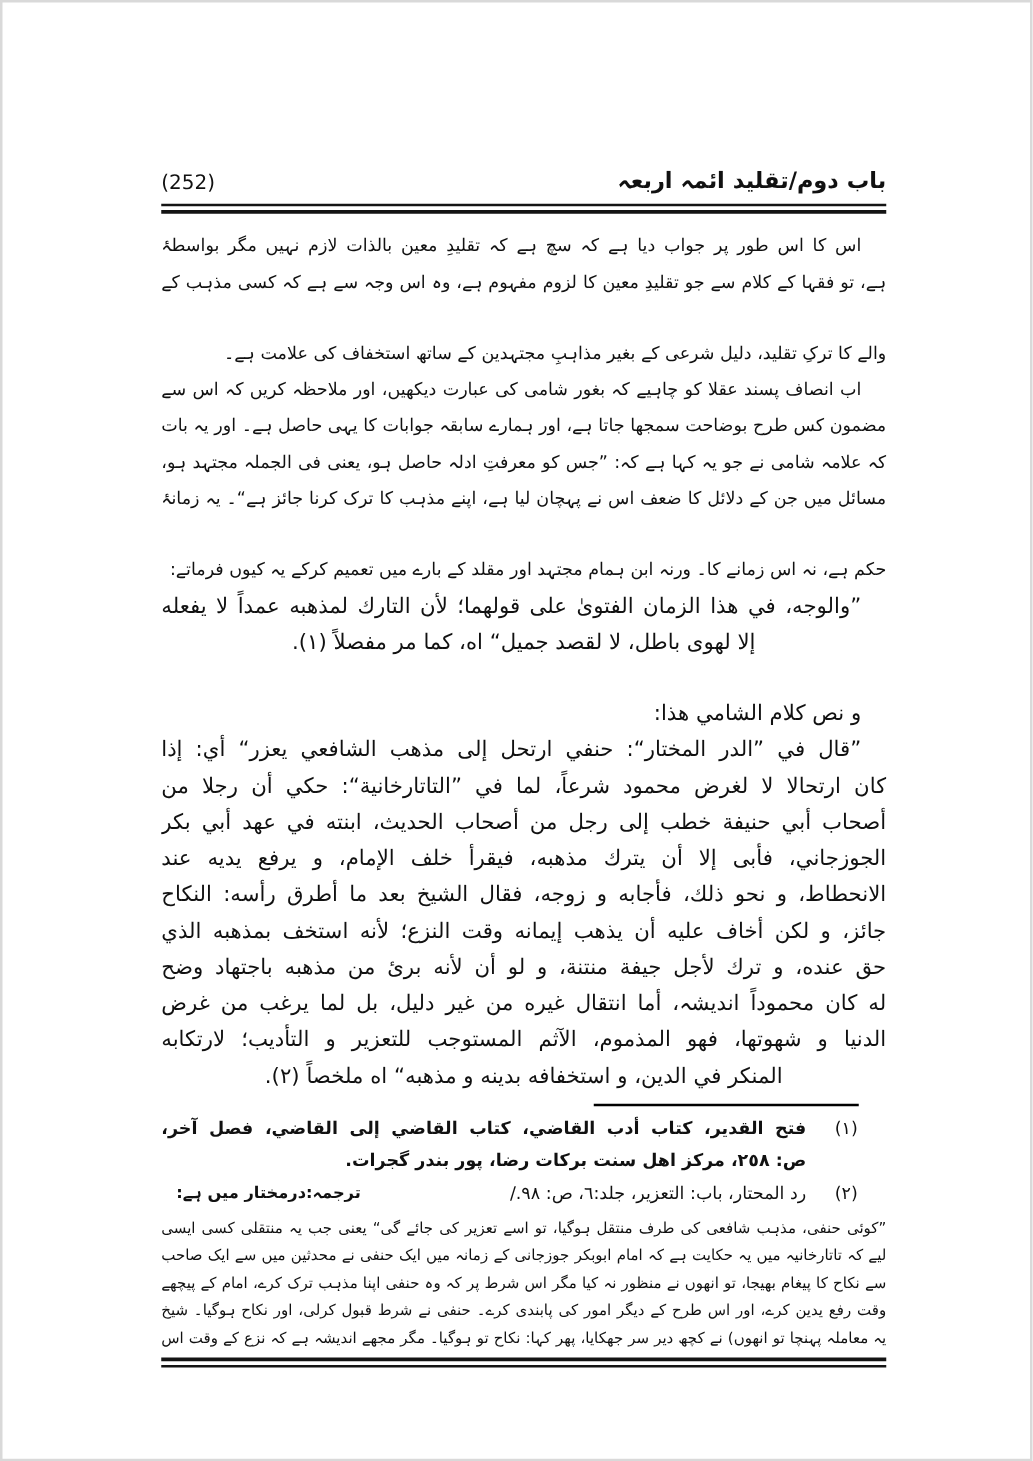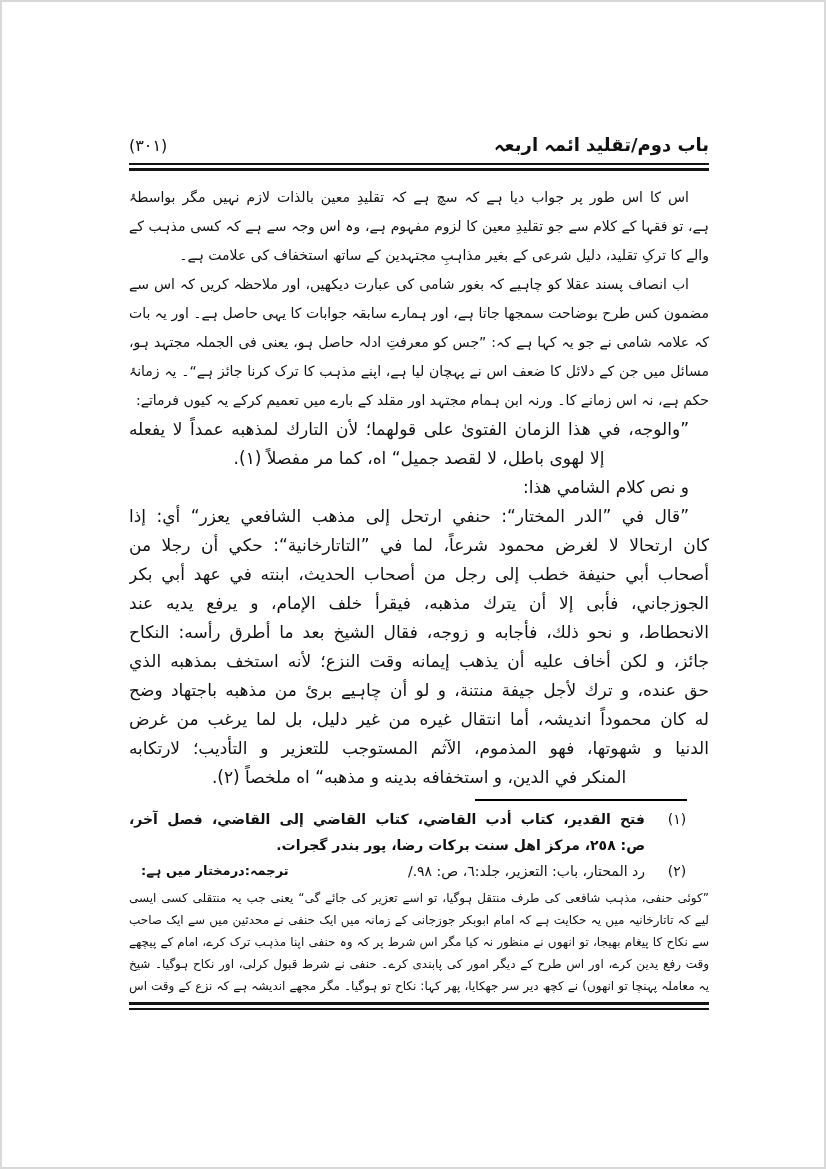--- a/index.html
+++ b/index.html
@@ -34,21 +34,21 @@
   .para{margin:0;}
   .line{
     text-align:justify;text-align-last:justify;
     height:29px;line-height:29px;overflow:hidden;
     white-space:nowrap;
   }
   .para .line{white-space:normal;}
   .para .line:first-child{padding-right:20px;}
   .urdu .line{font-size:14px;}
   .arabic .line{font-size:17px;}
-  .line.last-right{text-align-last:right;}
+  .line.last-right{text-align-last:right;margin-top:28px;}
   .line.last-center{text-align-last:center;}
   .fn-sep{
     width:212px;border-top:2px solid #000;
     margin:7px 22px 5px auto;
   }
   .footnotes{font-size:14px;}
   .fn-row{display:flex;align-items:flex-start;}
   .fn-marker{flex:0 0 64px;text-align:center;line-height:26px;font-size:14px;}
   .fn-body{flex:1 1 auto;min-width:0;}
   .fn-line{
@@ -66,21 +66,21 @@
   }
 </style>
 </head>
 <body>
 
 <div class="page">
   <div class="content">
 
     <div class="header">
       <div class="header-title">باب دوم/تقلید ائمہ اربعہ</div>
-      <div class="page-number">(۳۰۱)</div>
+      <div class="page-number">(252)</div>
     </div>
 
     <div class="rule rule-top"></div>
 
     <div class="body" id="body-text">
         <div class="para urdu">
           <div class="line">اس کا اس طور پر جواب دیا ہے کہ سچ ہے کہ تقلیدِ معین بالذات لازم نہیں مگر بواسطۂ عوارض لازم ہوجاتی</div>
           <div class="line">ہے، تو فقہا کے کلام سے جو تقلیدِ معین کا لزوم مفہوم ہے، وہ اس وجہ سے ہے کہ کسی مذہب کے التزام کرنے</div>
           <div class="line last-right">والے کا ترکِ تقلید، دلیل شرعی کے بغیر مذاہبِ مجتہدین کے ساتھ استخفاف کی علامت ہے۔</div>
         </div>
@@ -98,21 +98,21 @@
         <div class="para arabic">
           <div class="line last-right">و نص كلام الشامي هذا:</div>
         </div>
         <div class="para arabic">
           <div class="line">”قال في ”الدر المختار“: حنفي ارتحل إلى مذهب الشافعي يعزر“ أي: إذا</div>
           <div class="line">كان ارتحالا لا لغرض محمود شرعاً، لما في ”التاتارخانية“: حكي أن رجلا من</div>
           <div class="line">أصحاب أبي حنيفة خطب إلى رجل من أصحاب الحديث، ابنته في عهد أبي بكر</div>
           <div class="line">الجوزجاني، فأبى إلا أن يترك مذهبه، فيقرأ خلف الإمام، و يرفع يديه عند</div>
           <div class="line">الانحطاط، و نحو ذلك، فأجابه و زوجه، فقال الشيخ بعد ما أطرق رأسه: النكاح</div>
           <div class="line">جائز، و لكن أخاف عليه أن يذهب إيمانه وقت النزع؛ لأنه استخف بمذهبه الذي</div>
-          <div class="line">حق عنده، و ترك لأجل جيفة منتنة، و لو أن چاہیے برئ من مذهبه باجتهاد وضح</div>
+          <div class="line">حق عنده، و ترك لأجل جيفة منتنة، و لو أن لأنه برئ من مذهبه باجتهاد وضح</div>
           <div class="line">له كان محموداً اندیشہ، أما انتقال غيره من غير دليل، بل لما يرغب من غرض</div>
           <div class="line">الدنيا و شهوتها، فهو المذموم، الآثم المستوجب للتعزير و التأديب؛ لارتكابه</div>
           <div class="line last-center">المنكر في الدين، و استخفافه بدينه و مذهبه“ اه ملخصاً (٢).</div>
         </div>
       </div>
 
     <div class="fn-sep"></div>
 
     <div class="footnotes" id="footnotes">
         <div class="fn-row">

